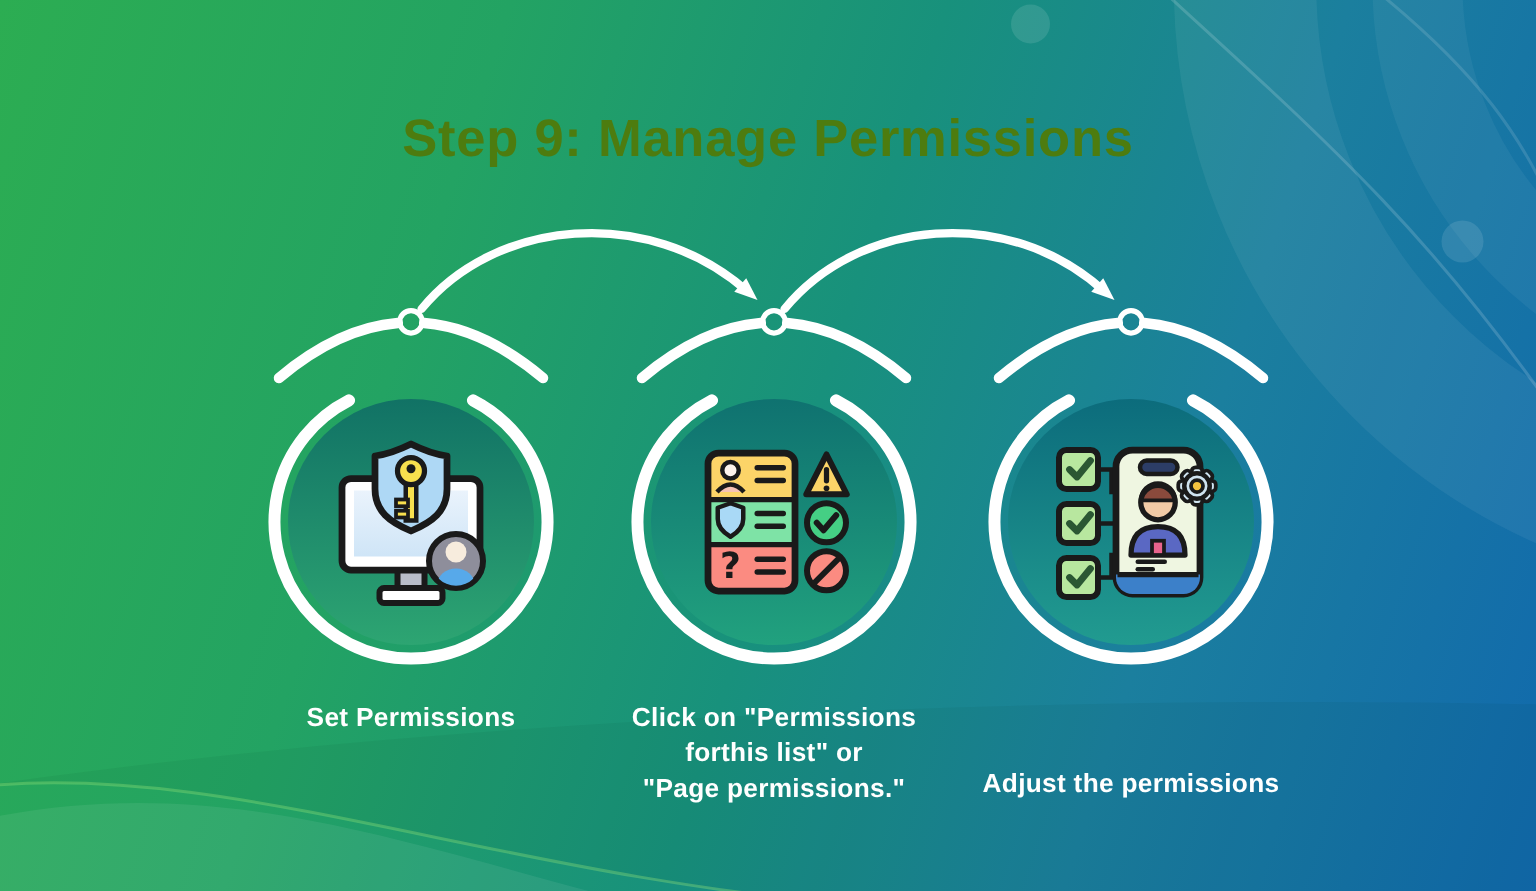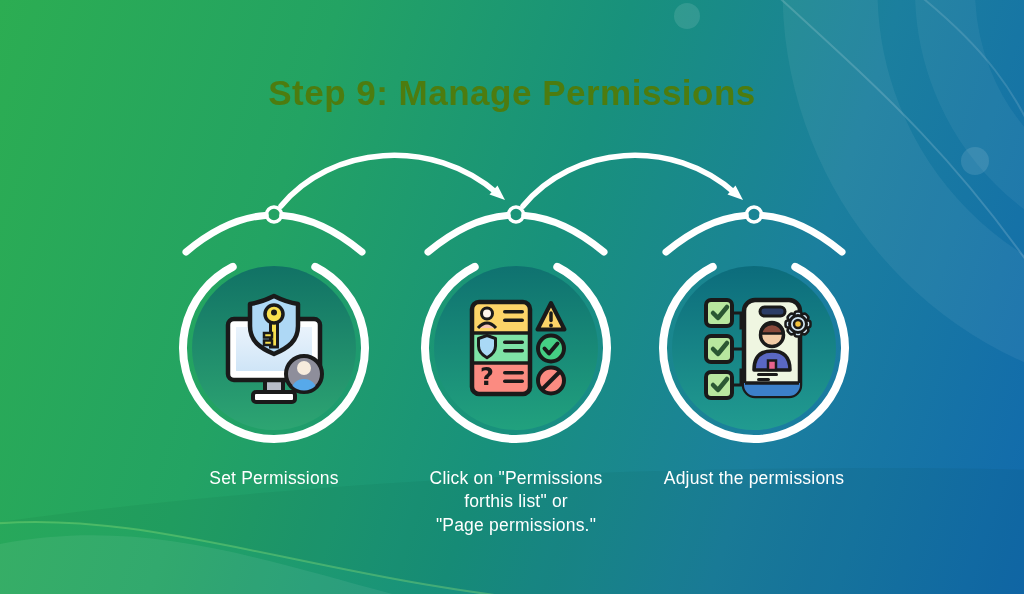--- a/index.html
+++ b/index.html
@@ -14,24 +14,24 @@
     color:#4d7c0f;font-size:35px;font-weight:bold;letter-spacing:.5px;
   }
   .flow{position:absolute;inset:0;}
   .step{position:absolute;width:220px;height:220px;top:238px;}
   .step svg.badge{position:absolute;inset:0;}
   .step .icon-wrap{position:absolute;left:50px;top:50px;width:120px;height:120px;}
   .step .icon-wrap svg{width:120px;height:120px;display:block;}
   #step1{left:164px;} #step2{left:406px;} #step3{left:644px;}
   .caption{
     position:absolute;top:467px;width:280px;
-    color:#ffffff;font-size:17.5px;font-weight:normal;line-height:1.34;
+    color:#ffffff;font-size:17.5px;font-weight:bold;line-height:1.34;
     text-align:center;white-space:pre-line;letter-spacing:.2px;
   }
-  #cap1{left:134px;} #cap2{left:376px;} #cap3{left:614px;}
+  #cap1{left:134px;} #cap2{left:376px;} #cap3{left:614px;margin-top:44px;}
 </style>
 </head>
 <body>
 
 <svg class="decor" viewBox="0 0 1024 594" aria-hidden="true">
   <circle cx="1190" cy="-10" r="360" fill="none" stroke="rgba(255,255,255,0.06)" stroke-width="95"></circle>
   <circle cx="1190" cy="-10" r="245" fill="none" stroke="rgba(255,255,255,0.05)" stroke-width="60"></circle>
   <path d="M 760 -20 C 880 90 950 150 1040 280" fill="none" stroke="rgba(255,255,255,0.16)" stroke-width="2"></path>
   <path d="M 900 -20 C 985 45 1020 95 1044 160" fill="none" stroke="rgba(255,255,255,0.13)" stroke-width="2"></path>
   <circle cx="687" cy="16" r="13" fill="rgba(255,255,255,0.11)"></circle>

